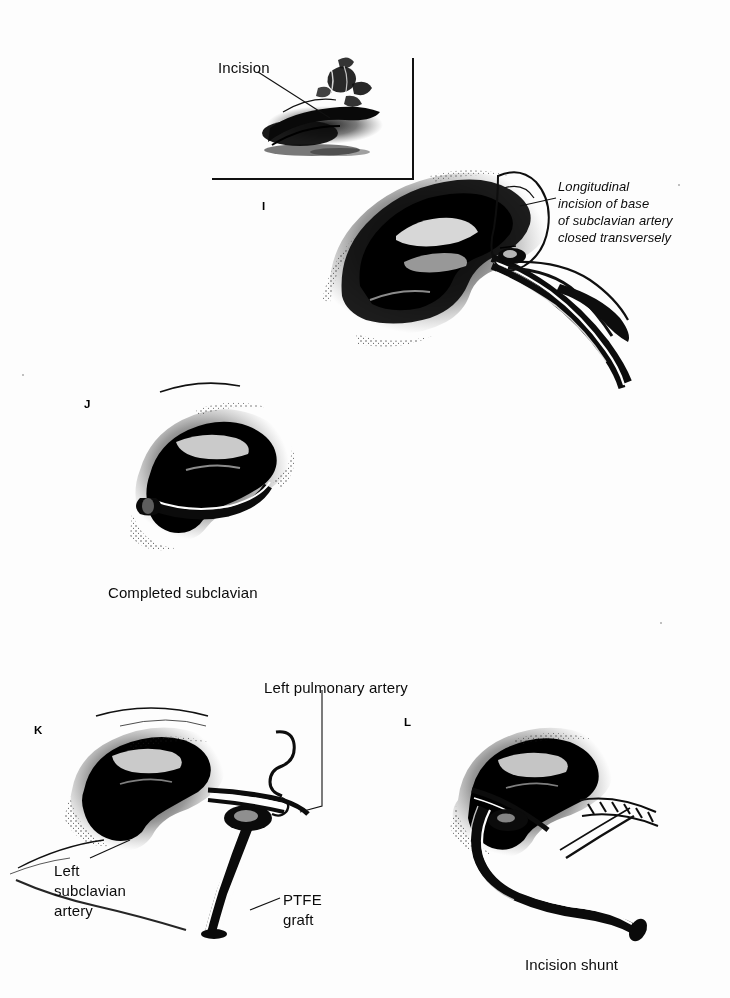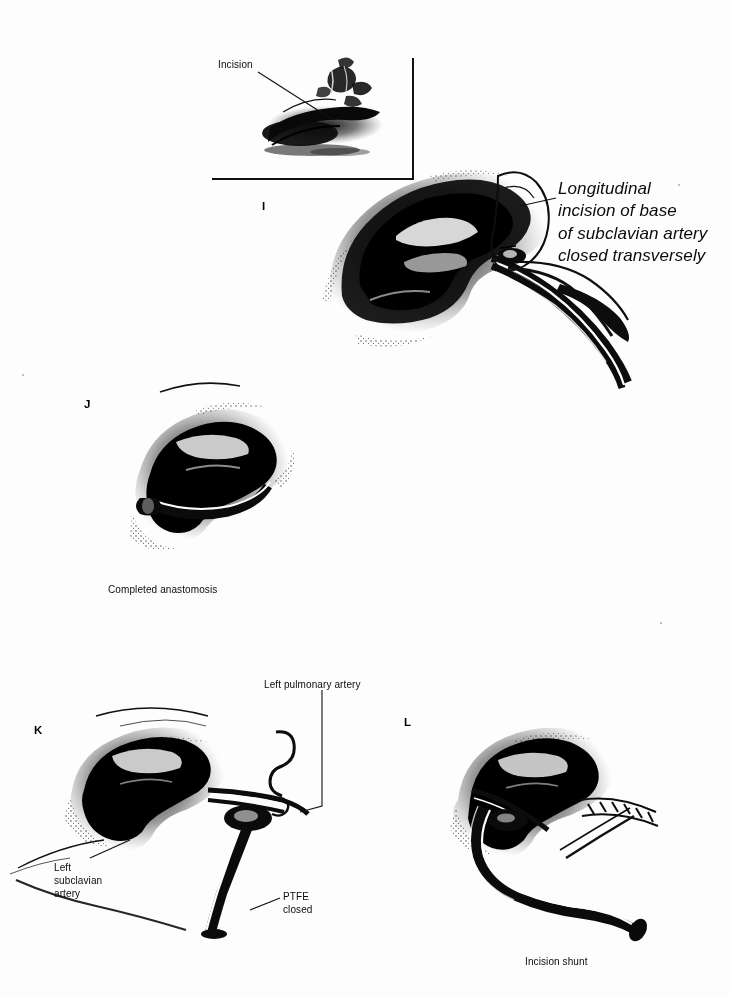--- a/index.html
+++ b/index.html
@@ -13,29 +13,29 @@
   #page {
     position: relative;
     width: 730px;
     height: 998px;
     background: #fdfdfd;
     overflow: hidden;
   }
   .label {
     position: absolute;
     font-family: "Liberation Sans", sans-serif;
-    font-size: 10px;
+    font-size: 15px;
     color: #0b0b0b;
     line-height: 1.32;
     white-space: pre-line;
     letter-spacing: 0.1px;
   }
   .label.italic {
     font-style: italic;
-    font-size: 17px;
+    font-size: 13px;
   }
   .panel-letter {
     position: absolute;
     font-family: "Liberation Sans", sans-serif;
     font-weight: bold;
     font-size: 11.5px;
     color: #000;
   }
   .rule {
     position: absolute;
@@ -279,22 +279,22 @@
   <div class="panel-letter" style="left:262px; top:200px;">I</div>
   <div class="panel-letter" style="left:84px; top:398px;">J</div>
   <div class="panel-letter" style="left:34px; top:724px;">K</div>
   <div class="panel-letter" style="left:404px; top:716px;">L</div>
 
   <div class="label" style="left:218px; top:58px;">Incision</div>
   <div class="label italic" style="left:558px; top:178px;">Longitudinal
 incision of base
 of subclavian artery
 closed transversely</div>
-  <div class="label" style="left:108px; top:583px;">Completed anastomosis</div>
+  <div class="label" style="left:108px; top:583px;">Completed subclavian</div>
   <div class="label" style="left:264px; top:678px;">Left pulmonary artery</div>
   <div class="label" style="left:54px; top:861px;">Left
 subclavian
 artery</div>
   <div class="label" style="left:283px; top:890px;">PTFE
-closed</div>
+graft</div>
   <div class="label" style="left:525px; top:955px;">Incision shunt</div>
 
 </div>
 
 </body></html>

